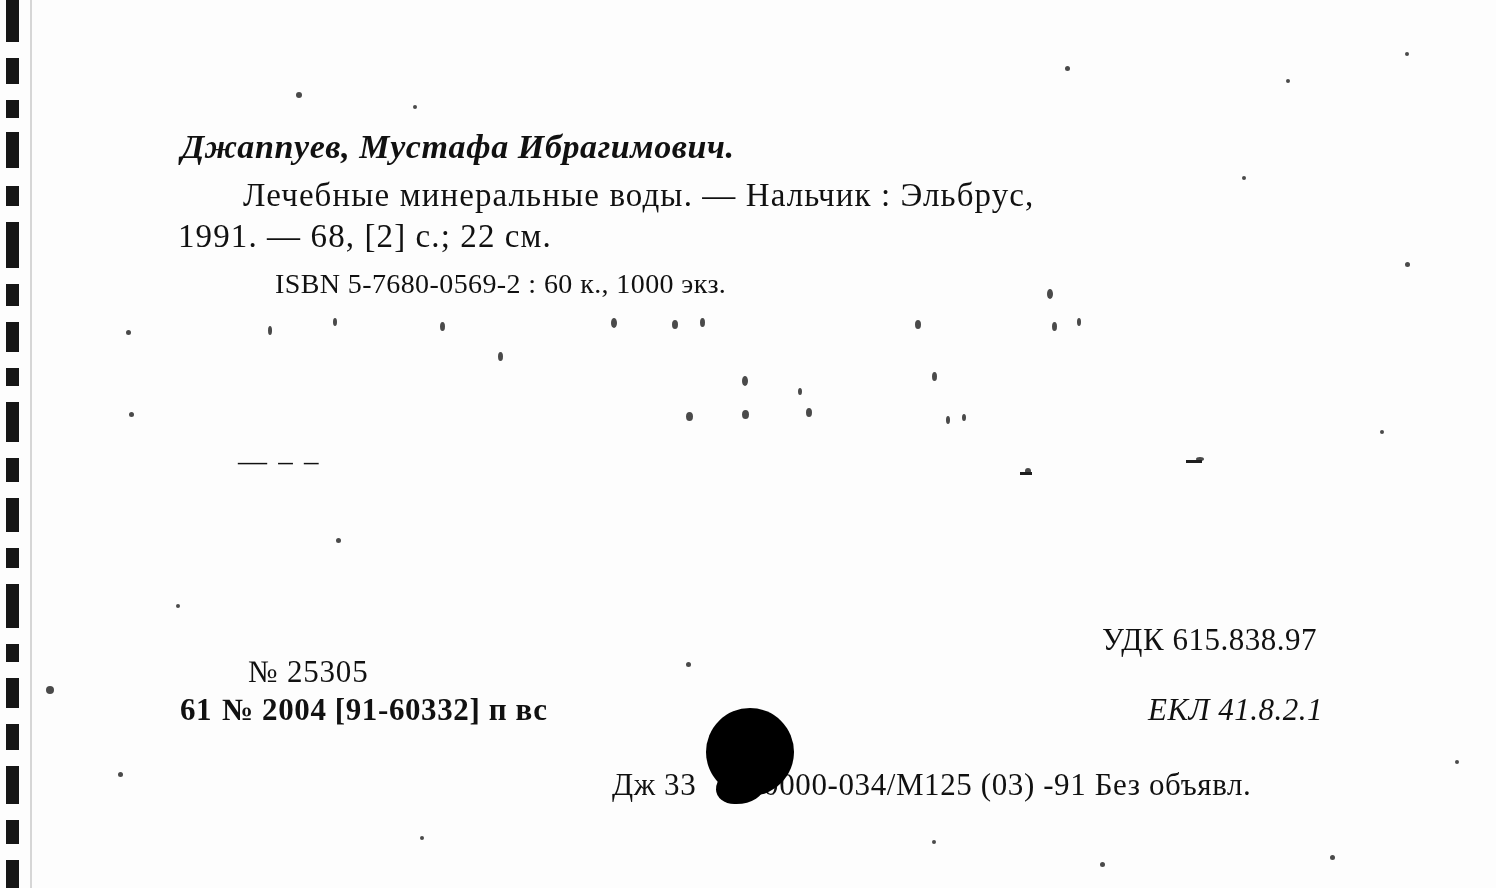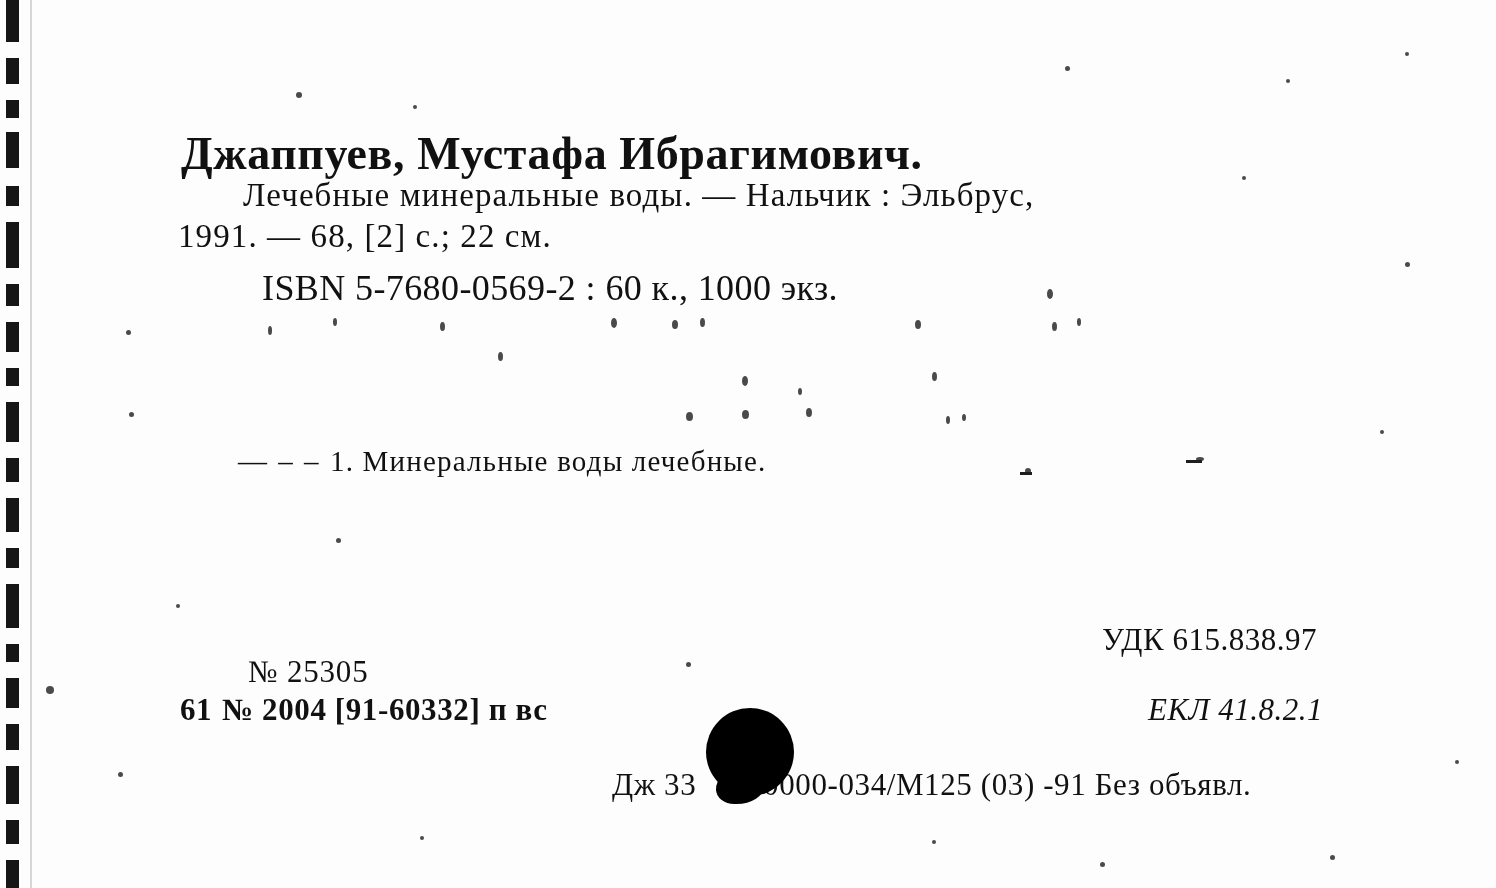--- a/index.html
+++ b/index.html
@@ -49,34 +49,36 @@
   }
 
   
   .tx {
     position: absolute;
     white-space: pre;
     line-height: 1.12;
   }
   .author {
     font-weight: bold;
-    font-size: 46px;
-    letter-spacing: .6px;
+    font-size: 34px;
+    letter-spacing: .6px;
+    font-style: italic;
   }
   .title-line {
     font-size: 33px;
     letter-spacing: 1.1px;
   }
   .title-line2 {
     font-size: 33px;
     letter-spacing: 1.1px;
   }
   .isbn {
-    font-size: 36px;
+    font-size: 28px;
     letter-spacing: .4px;
+    margin-left: 13px;
   }
   .subject {
     font-size: 29px;
     letter-spacing: 1.2px;
   }
   .subject-dashes {
     font-size: 29px;
     letter-spacing: 2px;
   }
   .udk, .ekl {
@@ -142,21 +144,20 @@
 
   <div class="tx author" style="left:181px; top:128px;">Джаппуев, Мустафа Ибрагимович.</div>
 
   <div class="tx title-line" style="left:243px; top:177px;">Лечебные минеральные воды. — Нальчик : Эльбрус,</div>
 
   <div class="tx title-line2" style="left:178px; top:218px;">1991. — 68, [2] с.; 22 см.</div>
 
   <div class="tx isbn" style="left:262px; top:268px;">ISBN 5-7680-0569-2 : 60 к., 1000 экз.</div>
 
   <div class="tx subject-dashes" style="left:238px; top:445px;">— – –</div>
-  <div class="tx subject" style="left:330px; top:445px;">1. Минеральные воды лечебные.</div>
 
   <div class="tx udk" style="left:1102px; top:623px;text-align:right;">УДК 615.838.97</div>
   <div class="tx ekl" style="left:1148px; top:693px;font-style:italic;">ЕКЛ 41.8.2.1</div>
 
   <div class="tx num1" style="left:248px; top:655px;">№ 25305</div>
 
   <div class="tx num2" style="left:180px; top:693px;">61</div>
   <div class="tx num2" style="left:222px; top:693px;">№ 2004 [91-60332] п вс</div>
 
 

